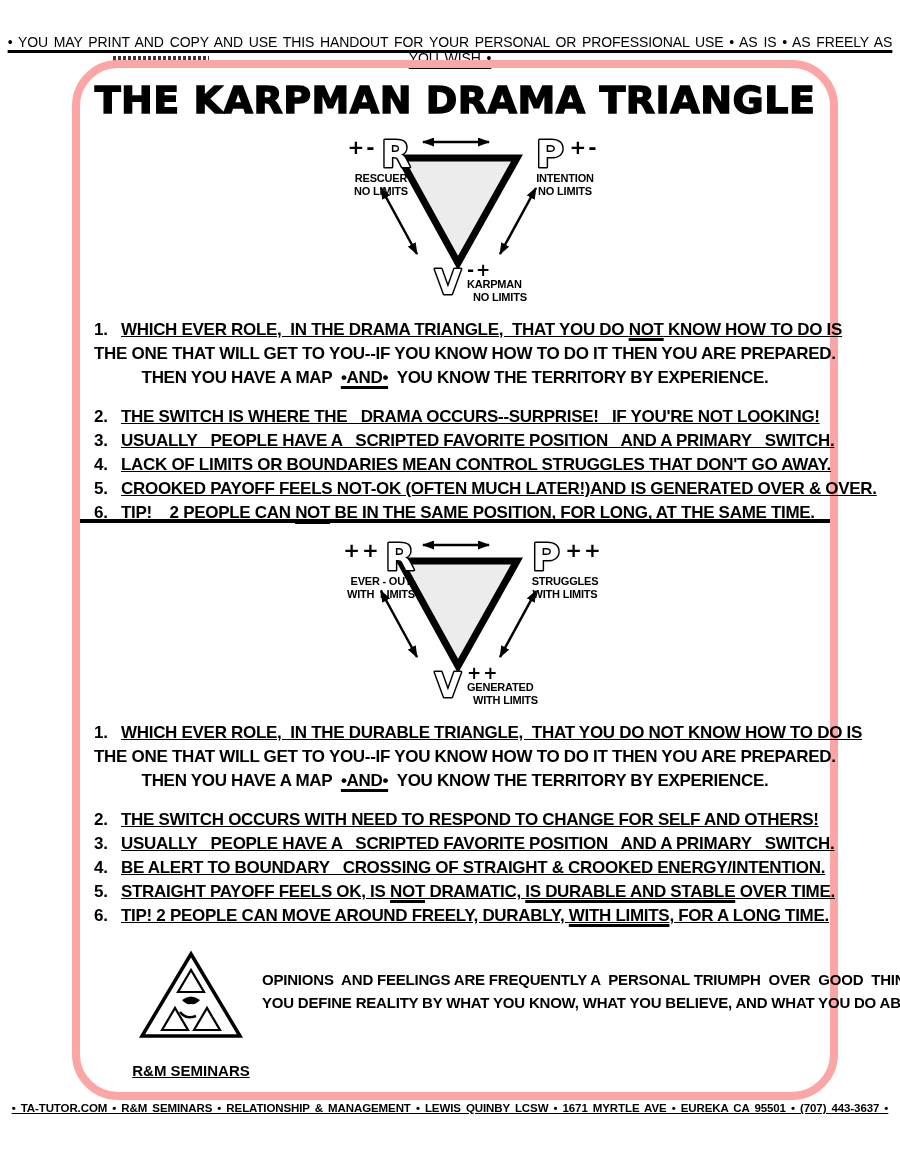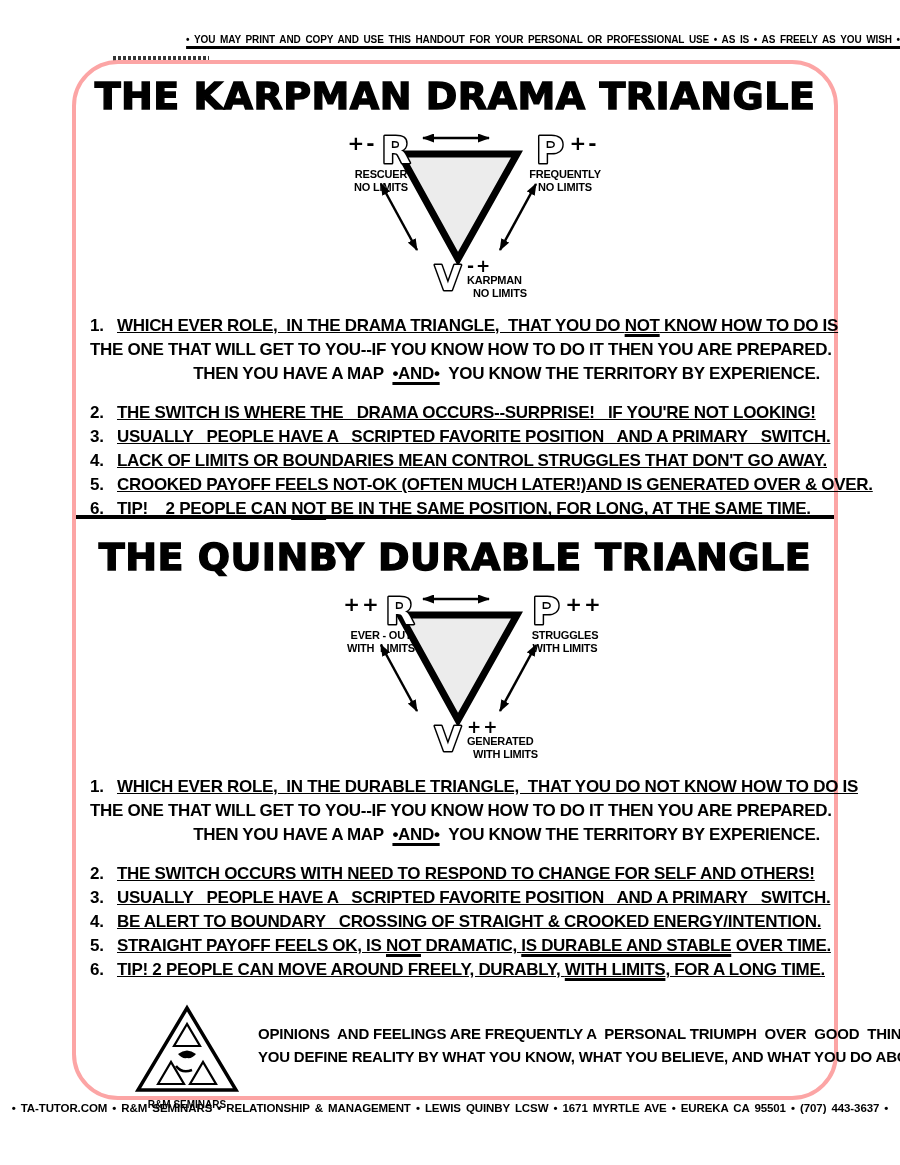--- a/index.html
+++ b/index.html
@@ -2,31 +2,31 @@
 <html><head>
 <meta charset="utf-8">
 <style>
   html,body{margin:0;padding:0;background:#fff;}
   body{
     width:900px;height:1165px;position:relative;
     font-family:"Liberation Sans",sans-serif;color:#000;
     -webkit-font-smoothing:antialiased;
   }
   .top-notice{
-    position:absolute;top:34px;left:0;right:0;text-align:right;
-    font-size:10px;font-weight:bold;letter-spacing:-0.1px;word-spacing:2px;
+    position:absolute;top:34px;left:0;right:0;text-align:center;
+    font-size:14px;font-weight:normal;letter-spacing:-0.1px;word-spacing:2px;
     text-decoration:underline;text-decoration-thickness:2.5px;text-underline-offset:3px;
   }
   .smudge{
     position:absolute;left:113px;top:56px;width:96px;height:5px;opacity:.85;
     background:repeating-linear-gradient(90deg,#111 0 3px,rgba(0,0,0,0) 3px 5px);
   }
   .sheet{
     position:absolute;left:72px;top:60px;width:766px;height:1040px;
-    border:4px solid #fca5a5;border-radius:46px;box-sizing:border-box;
+    border:8px solid #fca5a5;border-radius:46px;box-sizing:border-box;
   }
   .divider{position:absolute;left:0;right:0;top:451px;height:4px;background:#000;}
   .doc-title{
     text-align:center;font-family:"DejaVu Sans",sans-serif;font-weight:bold;
     font-size:38px;line-height:44px;margin-top:10px;white-space:nowrap;
     -webkit-text-stroke:1.4px #000;letter-spacing:0.5px;
   }
   .title2{margin-top:14px;}
   
   .diagram{position:relative;width:300px;height:178px;margin:8px auto 0;}
@@ -45,34 +45,34 @@
   .vcol .sign{line-height:16px;font-size:17px;}
   .vcol .indent{padding-left:6px;}
   
   .list{
     margin:10px 14px 0 14px;font-size:17px;font-weight:bold;line-height:24px;
     letter-spacing:-0.3px;white-space:pre;
   }
   .item .irow{display:flex;}
   .item .num{flex:0 0 27px;}
   .item .itext{flex:1;text-decoration:underline;}
-  .item .cline{text-align:right;}
+  .item .cline{text-align:center;}
   .item.lead{margin-bottom:15px;}
   u{text-decoration-thickness:2.5px;text-underline-offset:3px;}
   
   .brandrow{display:flex;margin:22px 0 0 52px;}
   .logo{width:118px;text-align:center;flex:0 0 auto;}
-  .logo-label{font-size:10px;font-weight:bold;letter-spacing:0;margin-top:1px;}
+  .logo-label{font-size:15px;font-weight:bold;letter-spacing:0;margin-top:18px;text-decoration:underline;}
   .opinions{
     margin-left:12px;padding-top:18px;font-size:15px;font-weight:bold;
     line-height:23px;letter-spacing:-0.2px;white-space:pre;
   }
   .bottom-line{
     position:absolute;top:1102px;left:0;right:0;text-align:center;
-    font-size:11.5px;font-weight:bold;letter-spacing:-0.1px;word-spacing:2px;
+    font-size:11.5px;font-weight:bold;letter-spacing:-0.1px;word-spacing:2px;text-decoration:underline;
   }
 </style>
 </head>
 <body>
 
 <div class="top-notice">• YOU MAY PRINT AND COPY AND USE THIS HANDOUT FOR YOUR PERSONAL OR PROFESSIONAL USE  • AS IS •  AS FREELY AS YOU WISH •</div>
 <div class="smudge"></div>
 
 <div class="sheet">
 
@@ -100,40 +100,39 @@
       <div class="cline-sm">RESCUER</div>
       <div class="cline-sm">NO LIMITS</div>
     </div>
     <div class="corner corner-right">
       <div class="crow">
         <svg width="38" height="44" viewBox="0 0 38 44">
           <text x="19" y="37" text-anchor="middle" font-family="DejaVu Sans, sans-serif" font-weight="bold" font-size="38" fill="#fff" stroke="#000" stroke-width="3" stroke-linejoin="round" paint-order="stroke">P</text>
         </svg>
         <span class="sign">+-</span>
       </div>
-      <div class="cline-sm">FREQUENTLY</div>
+      <div class="cline-sm">INTENTION</div>
       <div class="cline-sm">NO LIMITS</div>
     </div>
     <div class="corner-bottom">
       <svg width="34" height="40" viewBox="0 0 34 40">
         <text x="17" y="33" text-anchor="middle" font-family="DejaVu Sans, sans-serif" font-weight="bold" font-size="34" fill="#fff" stroke="#000" stroke-width="3" stroke-linejoin="round" paint-order="stroke">V</text>
       </svg>
       <div class="vcol">
         <div class="sign">-+</div>
         <div class="cline-sm">KARPMAN</div>
         <div class="cline-sm indent">NO LIMITS</div>
       </div>
     </div>
   </div>
 
   <div class="list"><div class="item lead"><div class="irow"><span class="num">1.</span><span class="itext">WHICH EVER ROLE,  IN THE DRAMA TRIANGLE,  THAT YOU DO <u>NOT</u> KNOW HOW TO DO IS</span></div><div class="cline">THE ONE THAT WILL GET TO YOU--IF YOU KNOW HOW TO DO IT THEN YOU ARE PREPARED.</div><div class="cline">THEN YOU HAVE A MAP  <u>•AND•</u>  YOU KNOW THE TERRITORY BY EXPERIENCE.</div></div><div class="item"><div class="irow"><span class="num">2.</span><span class="itext">THE SWITCH IS WHERE THE   DRAMA OCCURS--SURPRISE!   IF YOU'RE NOT LOOKING!</span></div></div><div class="item"><div class="irow"><span class="num">3.</span><span class="itext">USUALLY   PEOPLE HAVE A   SCRIPTED FAVORITE POSITION   AND A PRIMARY   SWITCH.</span></div></div><div class="item"><div class="irow"><span class="num">4.</span><span class="itext">LACK OF LIMITS OR BOUNDARIES MEAN CONTROL STRUGGLES THAT DON'T GO AWAY.</span></div></div><div class="item"><div class="irow"><span class="num">5.</span><span class="itext">CROOKED PAYOFF FEELS NOT-OK (OFTEN MUCH LATER!)AND IS GENERATED OVER &amp; OVER.</span></div></div><div class="item"><div class="irow"><span class="num">6.</span><span class="itext">TIP!    2 PEOPLE CAN <u>NOT</u> BE IN THE SAME POSITION, FOR LONG, AT THE SAME TIME.</span></div></div></div>
 
   <div class="divider"></div>
 
-  <div class="doc-title title2">THE QUINBY DURABLE TRIANGLE</div>
 
   <div class="diagram">
     <svg class="tri-svg" width="300" height="178" viewBox="0 0 300 178">
       <defs>
         <marker id="aq" markerUnits="userSpaceOnUse" markerWidth="12" markerHeight="9" refX="11" refY="4.5" orient="auto-start-reverse">
           <path d="M0,0 L12,4.5 L0,9 Z" fill="#000"></path>
         </marker>
       </defs>
       <polygon points="95,28 212,28 153,133" fill="#ececec" stroke="#000" stroke-width="7"></polygon>
       <line x1="118" y1="12" x2="184" y2="12" stroke="#000" stroke-width="2.5" marker-start="url(#aq)" marker-end="url(#aq)"></line>

